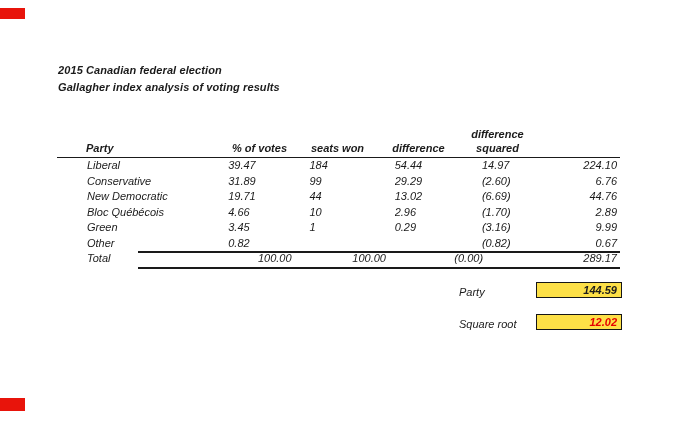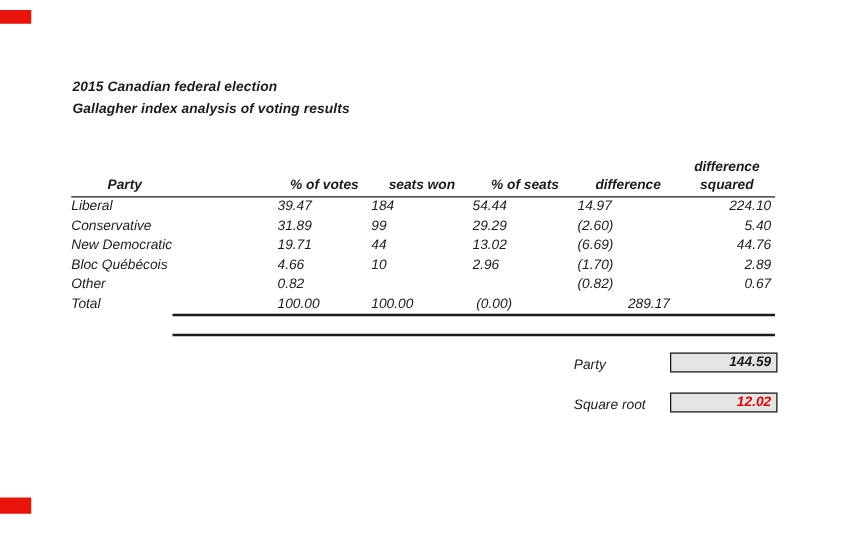--- a/index.html
+++ b/index.html
@@ -19,21 +19,21 @@
   #title1{top:63px;}
   #title2{top:80px;}
 
   
   #table{position:absolute;left:57px;top:126px;width:563px;}
   .thead{display:flex;align-items:flex-end;height:32px;border-bottom:1.5px solid #1a1a1a;}
   .th{font-weight:bold;font-size:11px;line-height:13px;text-align:center;padding-bottom:2px;}
   .th.party{text-align:left;padding-left:29px;}
   .two-line div{line-height:13.5px;}
   .tr{display:flex;height:15.5px;line-height:15.5px;font-size:11px;}
-  .td{overflow:hidden;white-space:nowrap;}
+  .td{overflow:hidden;white-space:nowrap;margin-left:30px;}
   .td.party{text-align:left;}
   .td.num{text-align:left;padding-right:2px;}
   .td.sq{text-align:right;padding-right:3px;}
   .c-party{width:165px;}
   .c-votes{width:75px;}
   .c-seats{width:81px;}
   .c-pctseats{width:84px;}
   .c-diff{width:81px;}
   .c-sq{width:77px;}
 
@@ -41,42 +41,41 @@
   .hline{position:absolute;background:#1a1a1a;height:1.5px;}
   #line-above-total{left:138px;top:251px;width:482px;}
   #line-below-total{left:138px;top:267px;width:482px;}
 
   
   .sum-label{position:absolute;left:459px;font-size:11px;height:19px;line-height:19px;}
   #halved-label{top:283px;}
   #sqrt-label{top:315px;}
   .sum-box{position:absolute;left:536px;width:86px;height:16px;border:1.5px solid #161616;
            display:flex;align-items:center;justify-content:flex-end;padding-right:4px;
-           font-size:11px;font-weight:bold;background:#e5e5e5;}
+           font-size:11px;font-weight:bold;background:#fde047;}
   #halved-box{top:282px;}
   #sqrt-box{top:314px;}
   #sqrt-box .val{color:#e50000;}
 </style>
 </head>
 <body>
 
 <div id="screen">
 
   <div id="red-top" class="red-mark"></div>
   <div id="red-bottom" class="red-mark"></div>
 
   <div id="title1" class="title">2015 Canadian federal election</div>
   <div id="title2" class="title">Gallagher index analysis of voting results</div>
 
   <div id="table">
     <div class="thead">
       <div class="th party c-party">Party</div>
       <div class="th c-votes">% of votes</div>
       <div class="th c-seats">seats won</div>
-      <div class="th c-pctseats">% of seats</div>
       <div class="th c-diff">difference</div>
       <div class="th c-sq two-line">
         <div>difference</div>
         <div>squared</div>
       </div>
     </div>
 
     <div class="tbody">
       <div class="tr">
         <div class="td party c-party">Liberal</div>
@@ -85,37 +84,45 @@
         <div class="td num c-pctseats">54.44</div>
         <div class="td num c-diff">14.97&nbsp;</div>
         <div class="td sq c-sq">224.10</div>
       </div>
       <div class="tr">
         <div class="td party c-party">Conservative</div>
         <div class="td num c-votes">31.89</div>
         <div class="td num c-seats">99</div>
         <div class="td num c-pctseats">29.29</div>
         <div class="td num c-diff">(2.60)</div>
-        <div class="td sq c-sq">5.40</div>
+        <div class="td sq c-sq">6.76</div>
       </div>
       <div class="tr">
         <div class="td party c-party">New Democratic</div>
         <div class="td num c-votes">19.71</div>
         <div class="td num c-seats">44</div>
         <div class="td num c-pctseats">13.02</div>
         <div class="td num c-diff">(6.69)</div>
         <div class="td sq c-sq">44.76</div>
       </div>
       <div class="tr">
         <div class="td party c-party">Bloc Québécois</div>
         <div class="td num c-votes">4.66</div>
         <div class="td num c-seats">10</div>
         <div class="td num c-pctseats">2.96</div>
         <div class="td num c-diff">(1.70)</div>
         <div class="td sq c-sq">2.89</div>
+      </div>
+      <div class="tr">
+        <div class="td party c-party">Green</div>
+        <div class="td num c-votes">3.45</div>
+        <div class="td num c-seats">1</div>
+        <div class="td num c-pctseats">0.29</div>
+        <div class="td num c-diff">(3.16)</div>
+        <div class="td sq c-sq">9.99</div>
       </div>
       <div class="tr">
         <div class="td party c-party">Other</div>
         <div class="td num c-votes">0.82</div>
         <div class="td num c-seats"></div>
         <div class="td num c-pctseats"></div>
         <div class="td num c-diff">(0.82)</div>
         <div class="td sq c-sq">0.67</div>
       </div>
       <div class="tr">

